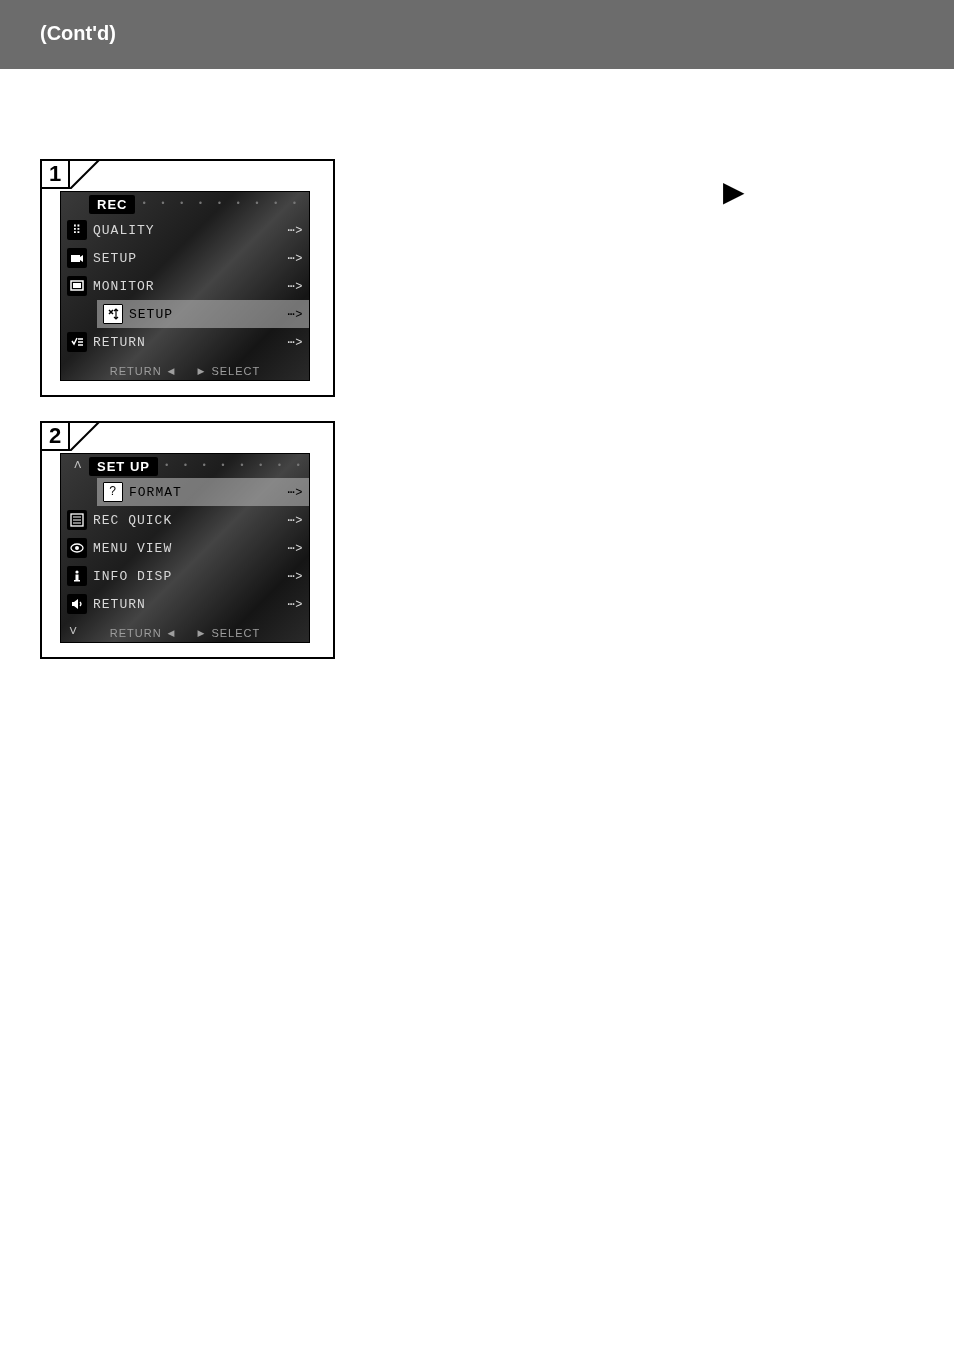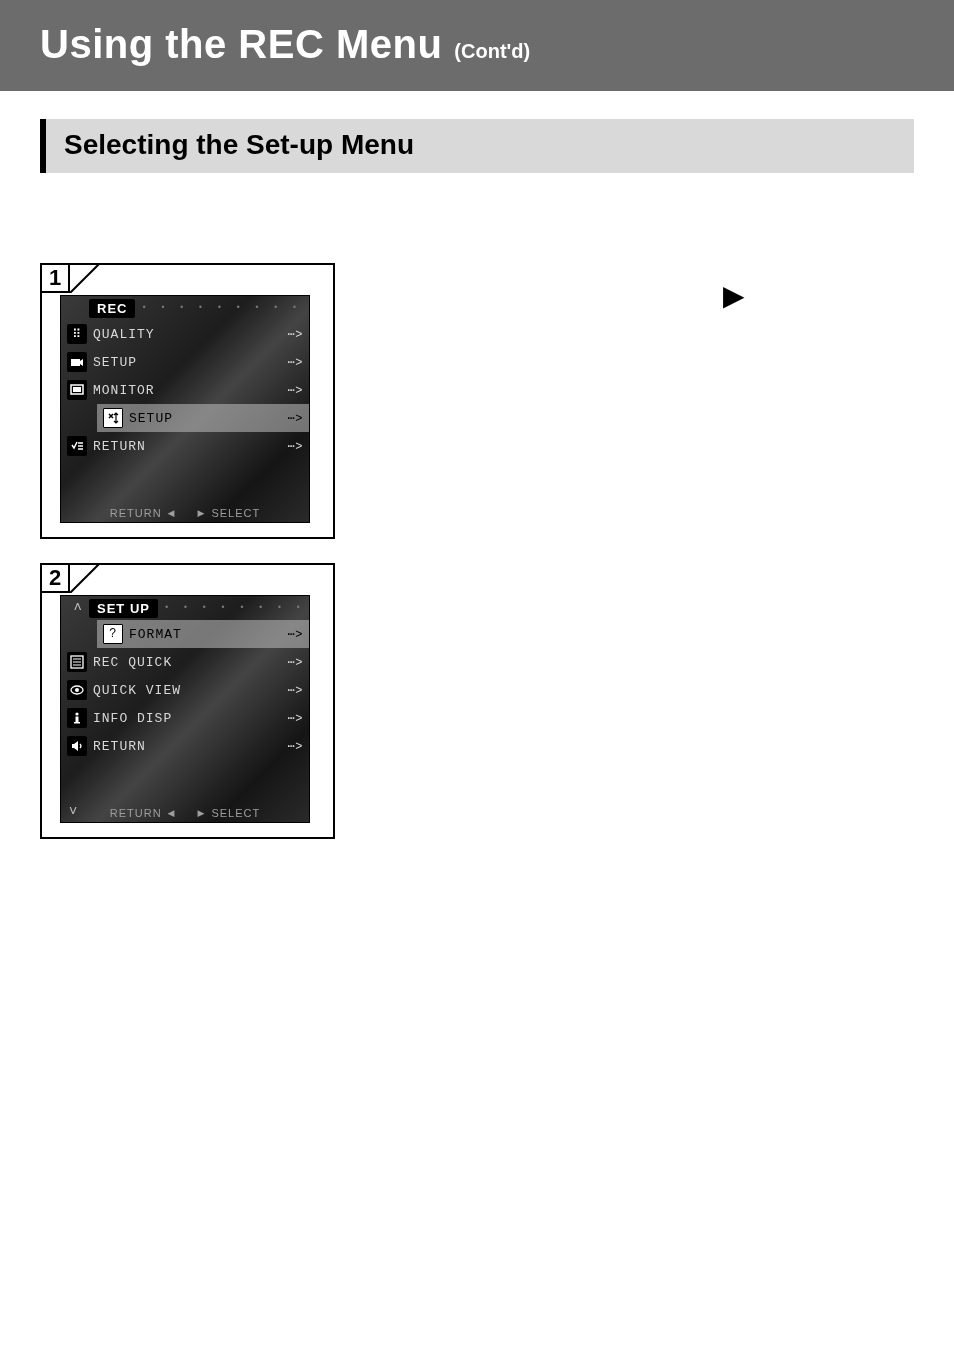--- a/index.html
+++ b/index.html
@@ -64,21 +64,21 @@
     align-items: center;
     justify-content: center;
   }
   .panel-slash-svg { width: 30px; height: 30px; }
   .panel-inner {
     margin: 30px 18px 14px 18px;
   }
 
   .lcd {
     width: 250px;
-    height: 228px;
+    height: 190px;
     background: linear-gradient(135deg, #3a3a3a 0%, #1d1d1d 40%, #444 55%, #151515 80%, #2a2a2a 100%);
     color: #d8d8d8;
     font-family: "Courier New", monospace;
     font-size: 13px;
     letter-spacing: 0.5px;
     position: relative;
     border: 1px solid #000;
   }
   .lcd-head {
     display: flex;
@@ -132,25 +132,23 @@
   .lcd-foot .scroll-down-slot { position: absolute; left: 8px; bottom: 0; font-size: 14px; color: #c0c0c0; }
 
   .svg-icon { display: block; }
 </style>
 </head>
 <body>
 
 <div class="page">
 
   <div class="title-bar">
-    <span class="title-main">Using the REC Menu</span>
     <span class="title-sub">(Cont'd)</span>
   </div>
 
-  <div class="section-bar">Selecting the Set-up Menu</div>
 
   <div class="body-area">
 
     <span class="play-glyph">▶</span>
 
     <div class="panel-frame">
       <div class="panel-tab">
         <div class="panel-num">1</div>
         <svg class="panel-slash-svg" viewBox="0 0 30 30">
             <path d="M0 30 L30 0" stroke="#000" stroke-width="2" fill="none"></path>
@@ -251,21 +249,21 @@
             <span class="lcd-label">REC QUICK</span>
             <span class="lcd-arrow">⋯&gt;</span>
           </div>
           <div class="lcd-row">
             <span class="lcd-icon boxed">
                 <svg class="svg-icon" width="14" height="14" viewBox="0 0 14 14">
                   <ellipse cx="7" cy="7" rx="6" ry="4" fill="none" stroke="#fff" stroke-width="1.3"></ellipse>
                   <circle cx="7" cy="7" r="2" fill="#fff"></circle>
                 </svg>
               </span>
-            <span class="lcd-label">QUICK VIEW</span>
+            <span class="lcd-label">MENU VIEW</span>
             <span class="lcd-arrow">⋯&gt;</span>
           </div>
           <div class="lcd-row">
             <span class="lcd-icon boxed">
                 <svg class="svg-icon" width="14" height="14" viewBox="0 0 14 14">
                   <circle cx="7" cy="3" r="1.6" fill="#fff"></circle>
                   <rect x="5.5" y="5.5" width="3" height="6" fill="#fff"></rect>
                   <rect x="4" y="11" width="6" height="1.5" fill="#fff"></rect>
                 </svg>
               </span>

